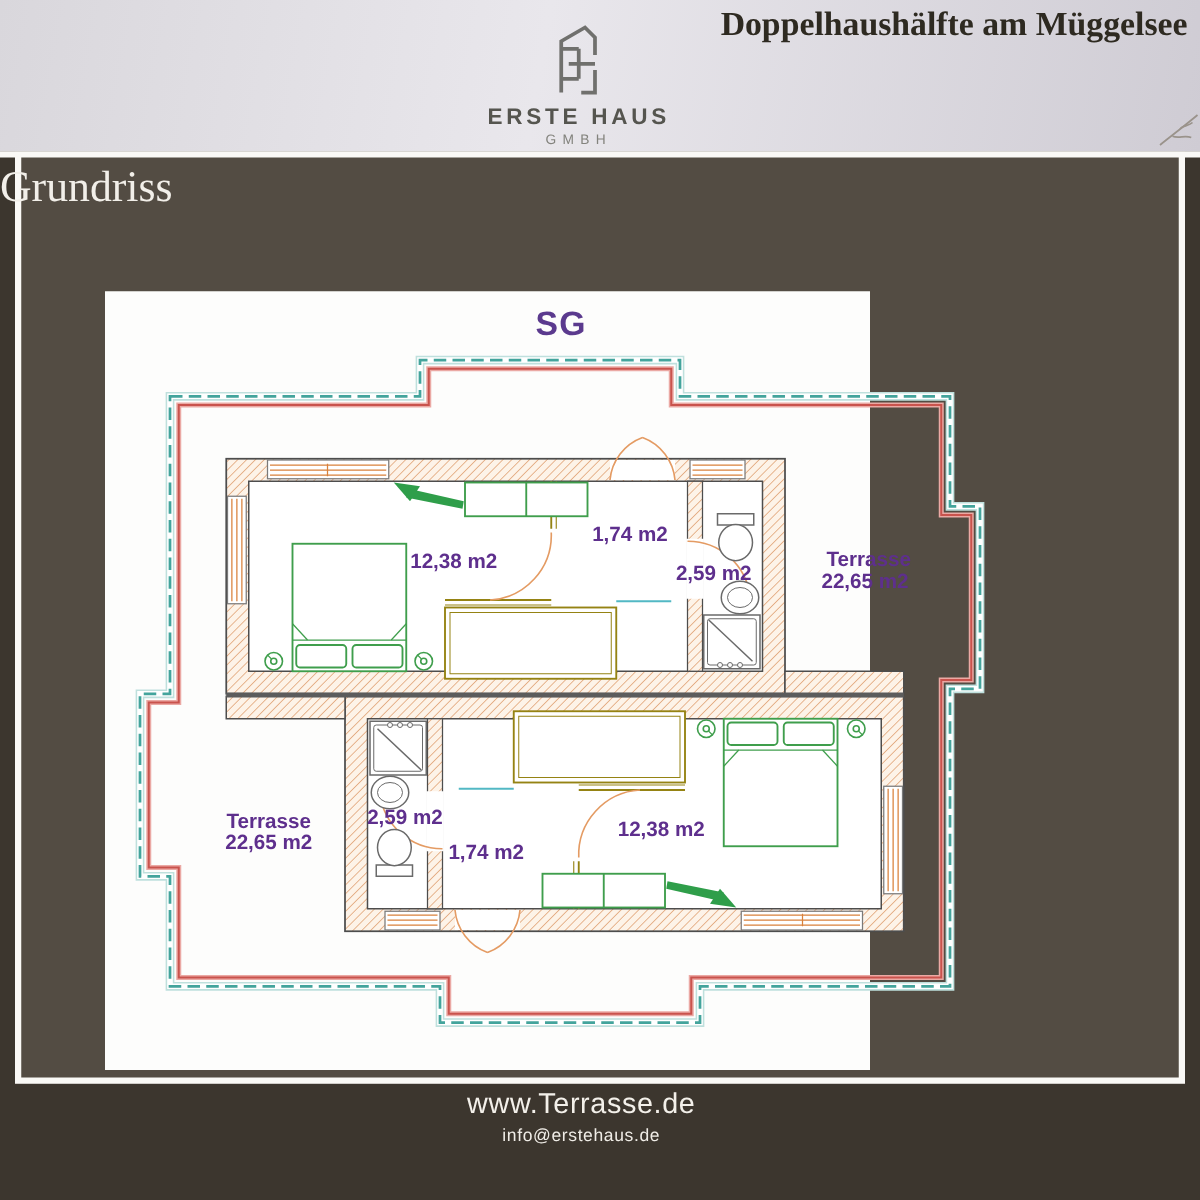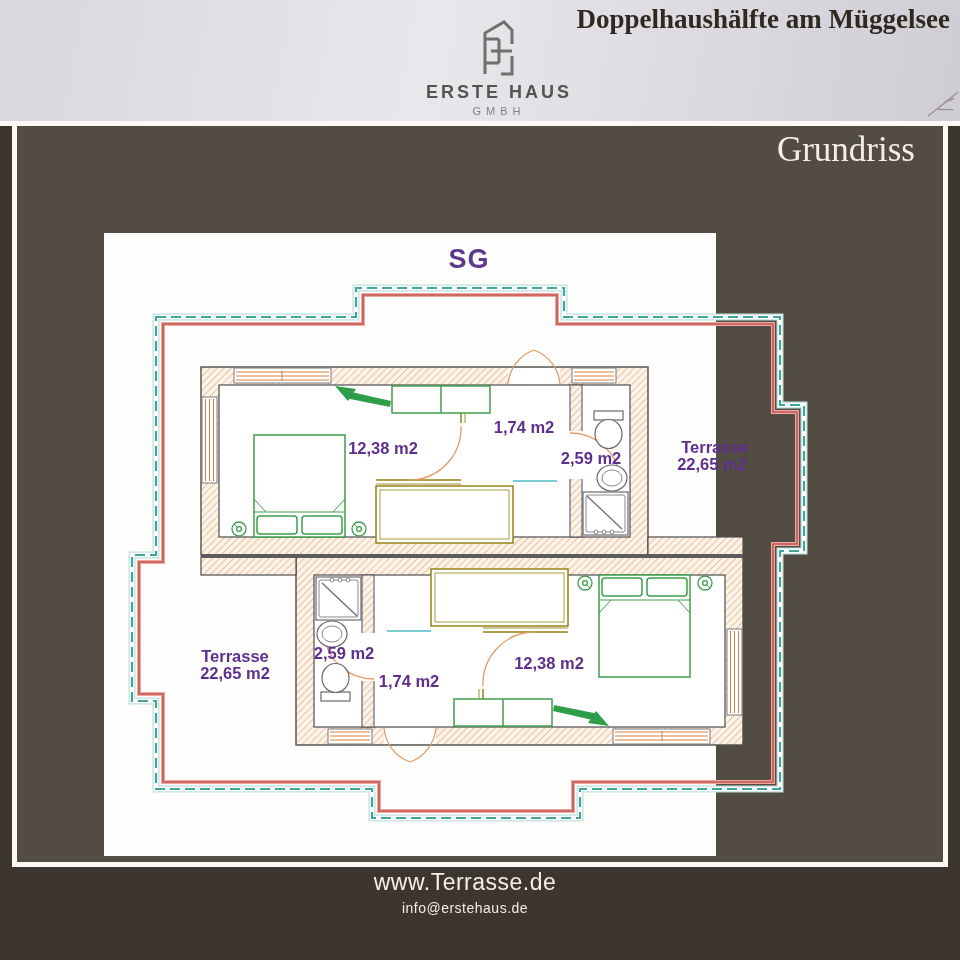--- a/index.html
+++ b/index.html
@@ -4,38 +4,38 @@
 <style>
   html,body{margin:0;padding:0;}
   .page{position:relative;width:960px;height:960px;overflow:hidden;
         background:#3c362e;font-family:"Liberation Sans",sans-serif;}
 
   
   .banner{position:absolute;left:0;top:0;width:960px;height:121px;
           background:linear-gradient(100deg,#d9d7dc 0%,#e9e7ec 45%,#cfccd4 100%);
           border-bottom:5px solid #faf9f6;box-sizing:content-box;}
   .brand{position:absolute;left:463px;top:20px;transform:translateX(-50%);
-         text-align:center;color:#55554f;margin-left:36px;}
+         text-align:center;color:#55554f;}
   .brand-name{font-size:18px;font-weight:bold;letter-spacing:3px;color:#55554f;margin-top:2px;}
   .brand-sub{font-size:11px;letter-spacing:5px;color:#83837d;margin-top:2px;}
   .banner-title{position:absolute;right:10px;top:4px;
         font-family:"Liberation Serif",serif;font-weight:bold;
         font-size:27px;color:#2e2a21;}
   .twig{position:absolute;right:0;top:90px;}
 
   
   .frame{position:absolute;left:12px;top:121px;width:926px;height:736px;
          border:5px solid #faf9f6;background:#534c43;}
-  .grundriss{position:absolute;left:0;top:130px;width:915px;text-align:right;
+  .grundriss{position:absolute;left:0;top:130px;width:915px;text-align:left;
          font-family:"Liberation Serif",serif;font-size:35px;color:#f2efe9;}
   .bullet-line{position:absolute;left:120px;top:189px;
          font-family:"Liberation Serif",serif;font-size:19px;color:#efece6;}
 
   
-  .panel{position:absolute;left:104px;top:233px;width:612px;height:623px;background:#fdfdfc;text-decoration:underline;}
+  .panel{position:absolute;left:84px;top:233px;width:612px;height:623px;background:#fdfdfc;text-decoration:underline;}
 
   
   .footer-web{position:absolute;left:0;top:869px;width:930px;text-align:center;
         font-size:23px;color:#f3f0ea;letter-spacing:0.5px;}
   .footer-mail{position:absolute;left:0;top:900px;width:930px;text-align:center;
         font-size:14px;color:#f0ede7;letter-spacing:0.5px;}
 
   
   .room-label{font-family:"Liberation Sans",sans-serif;font-weight:bold;
         font-size:16.5px;fill:#5e2f8d;text-anchor:middle;}

